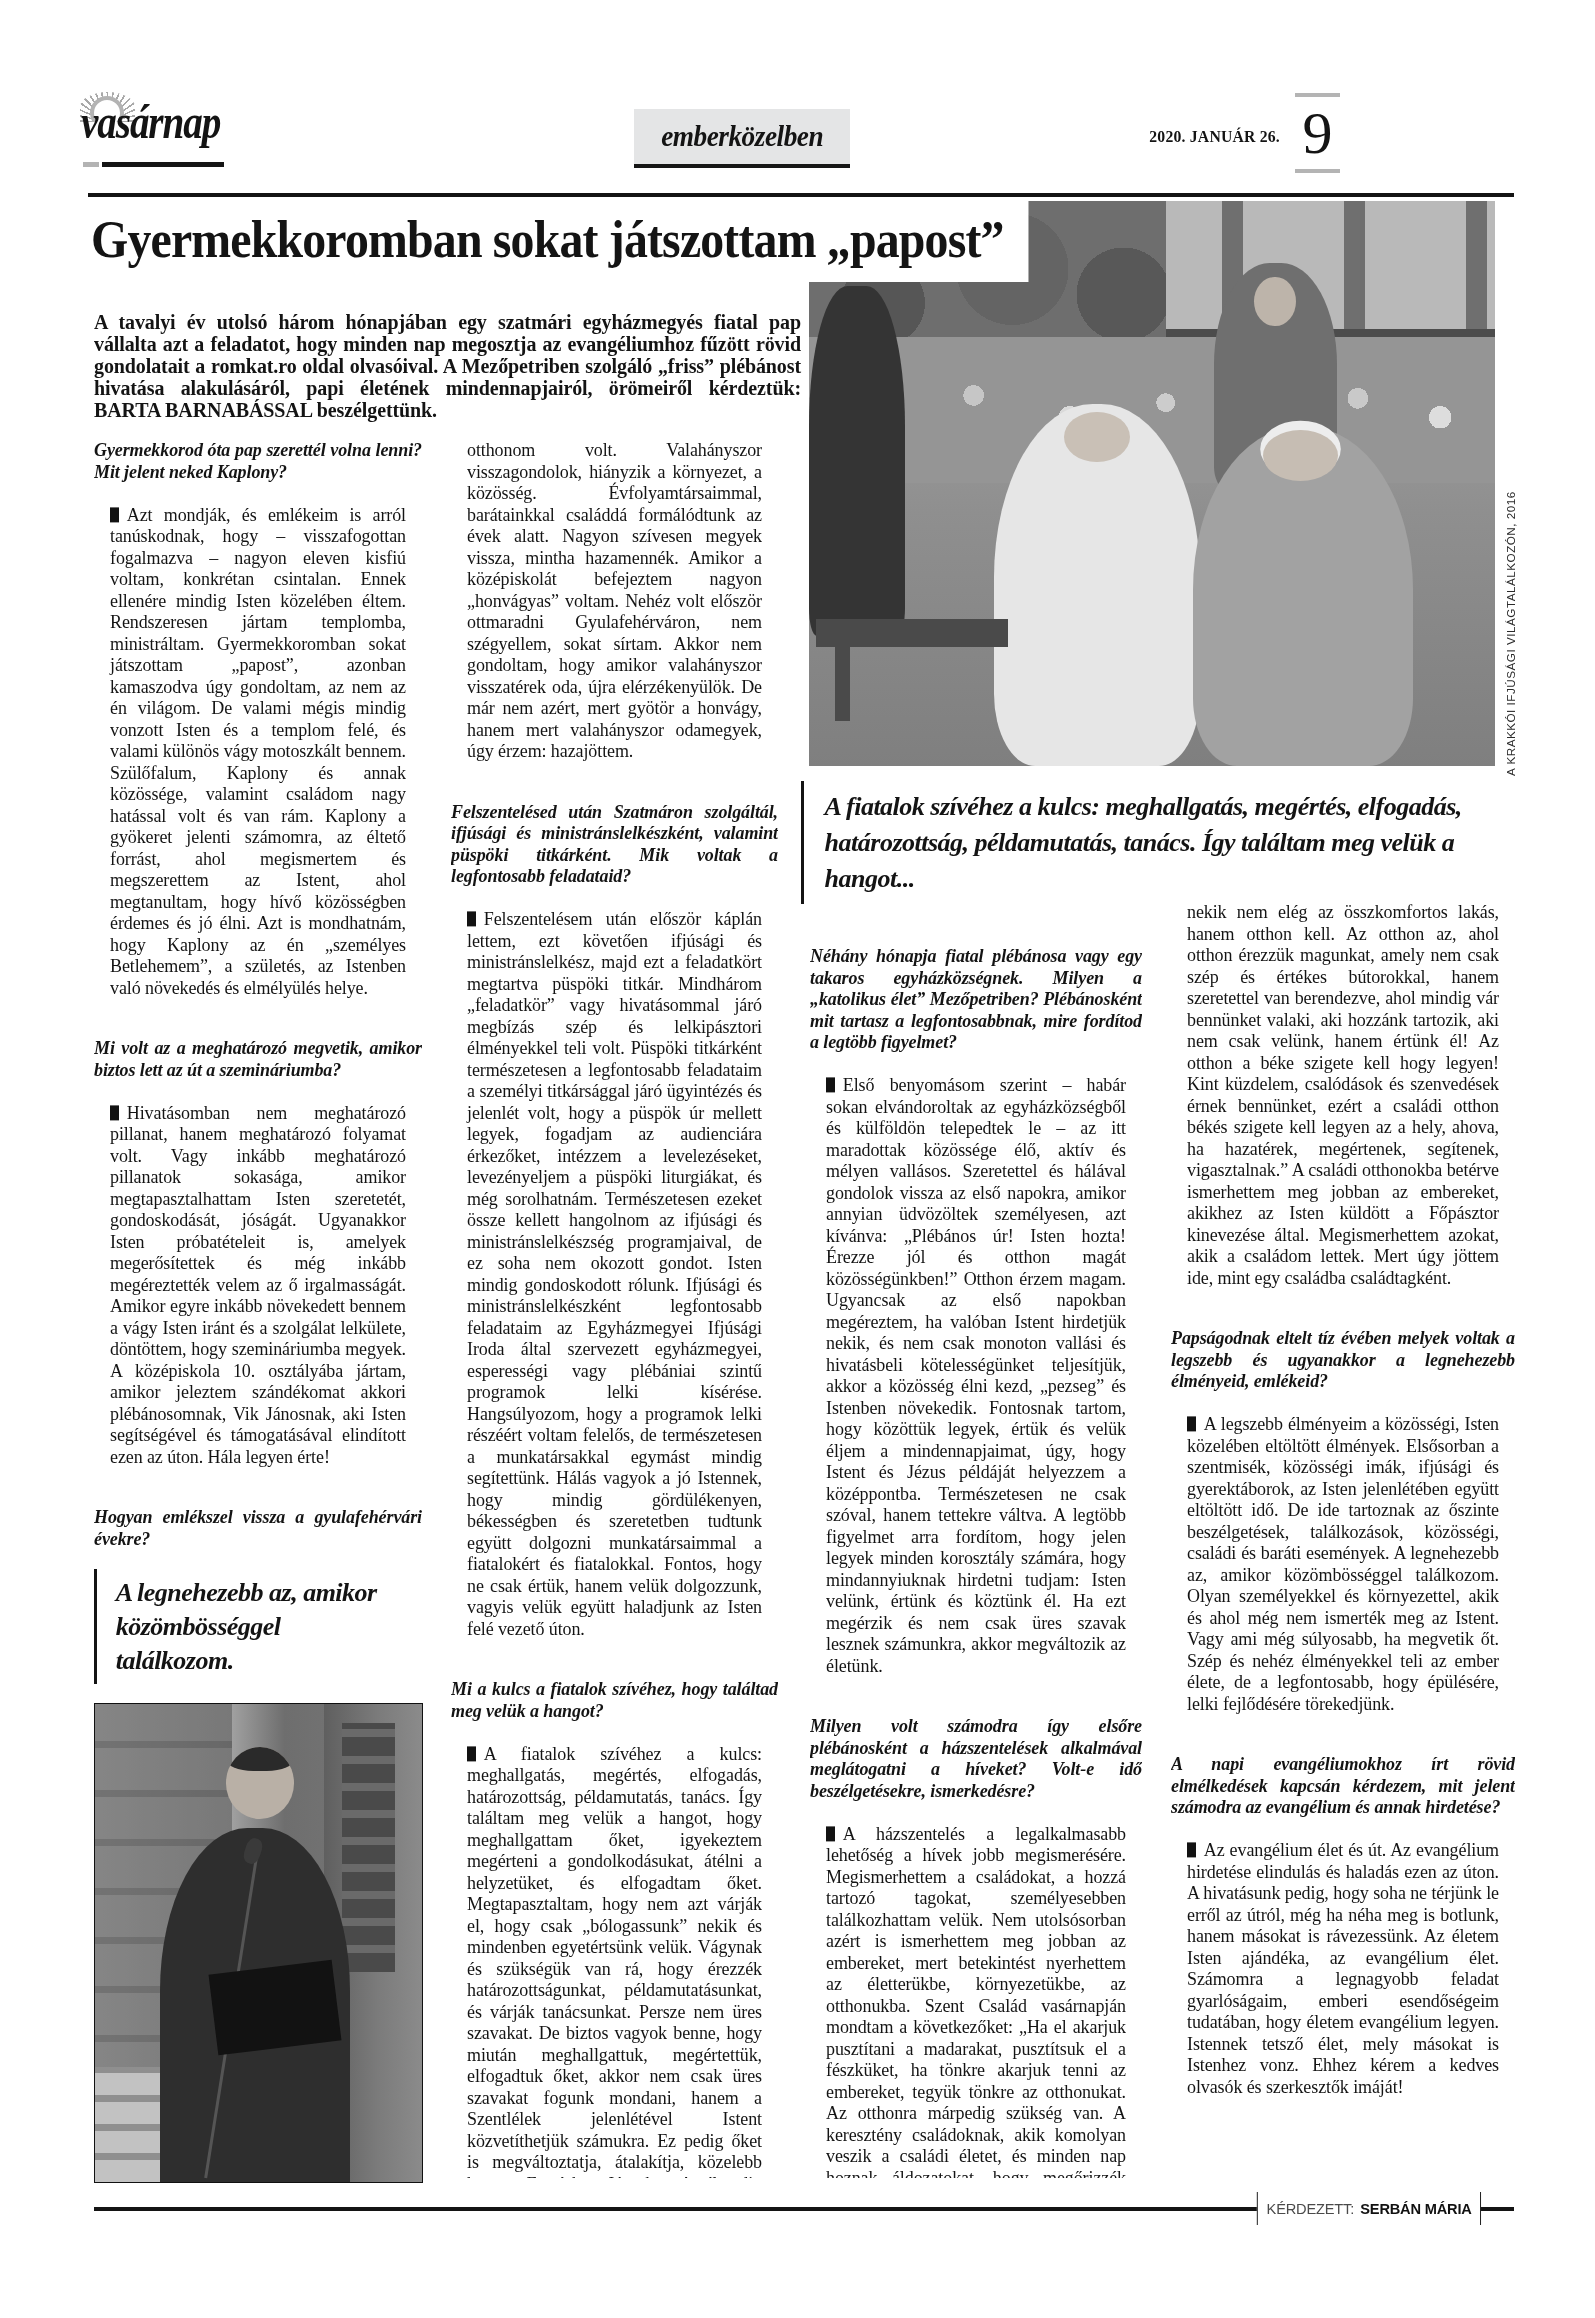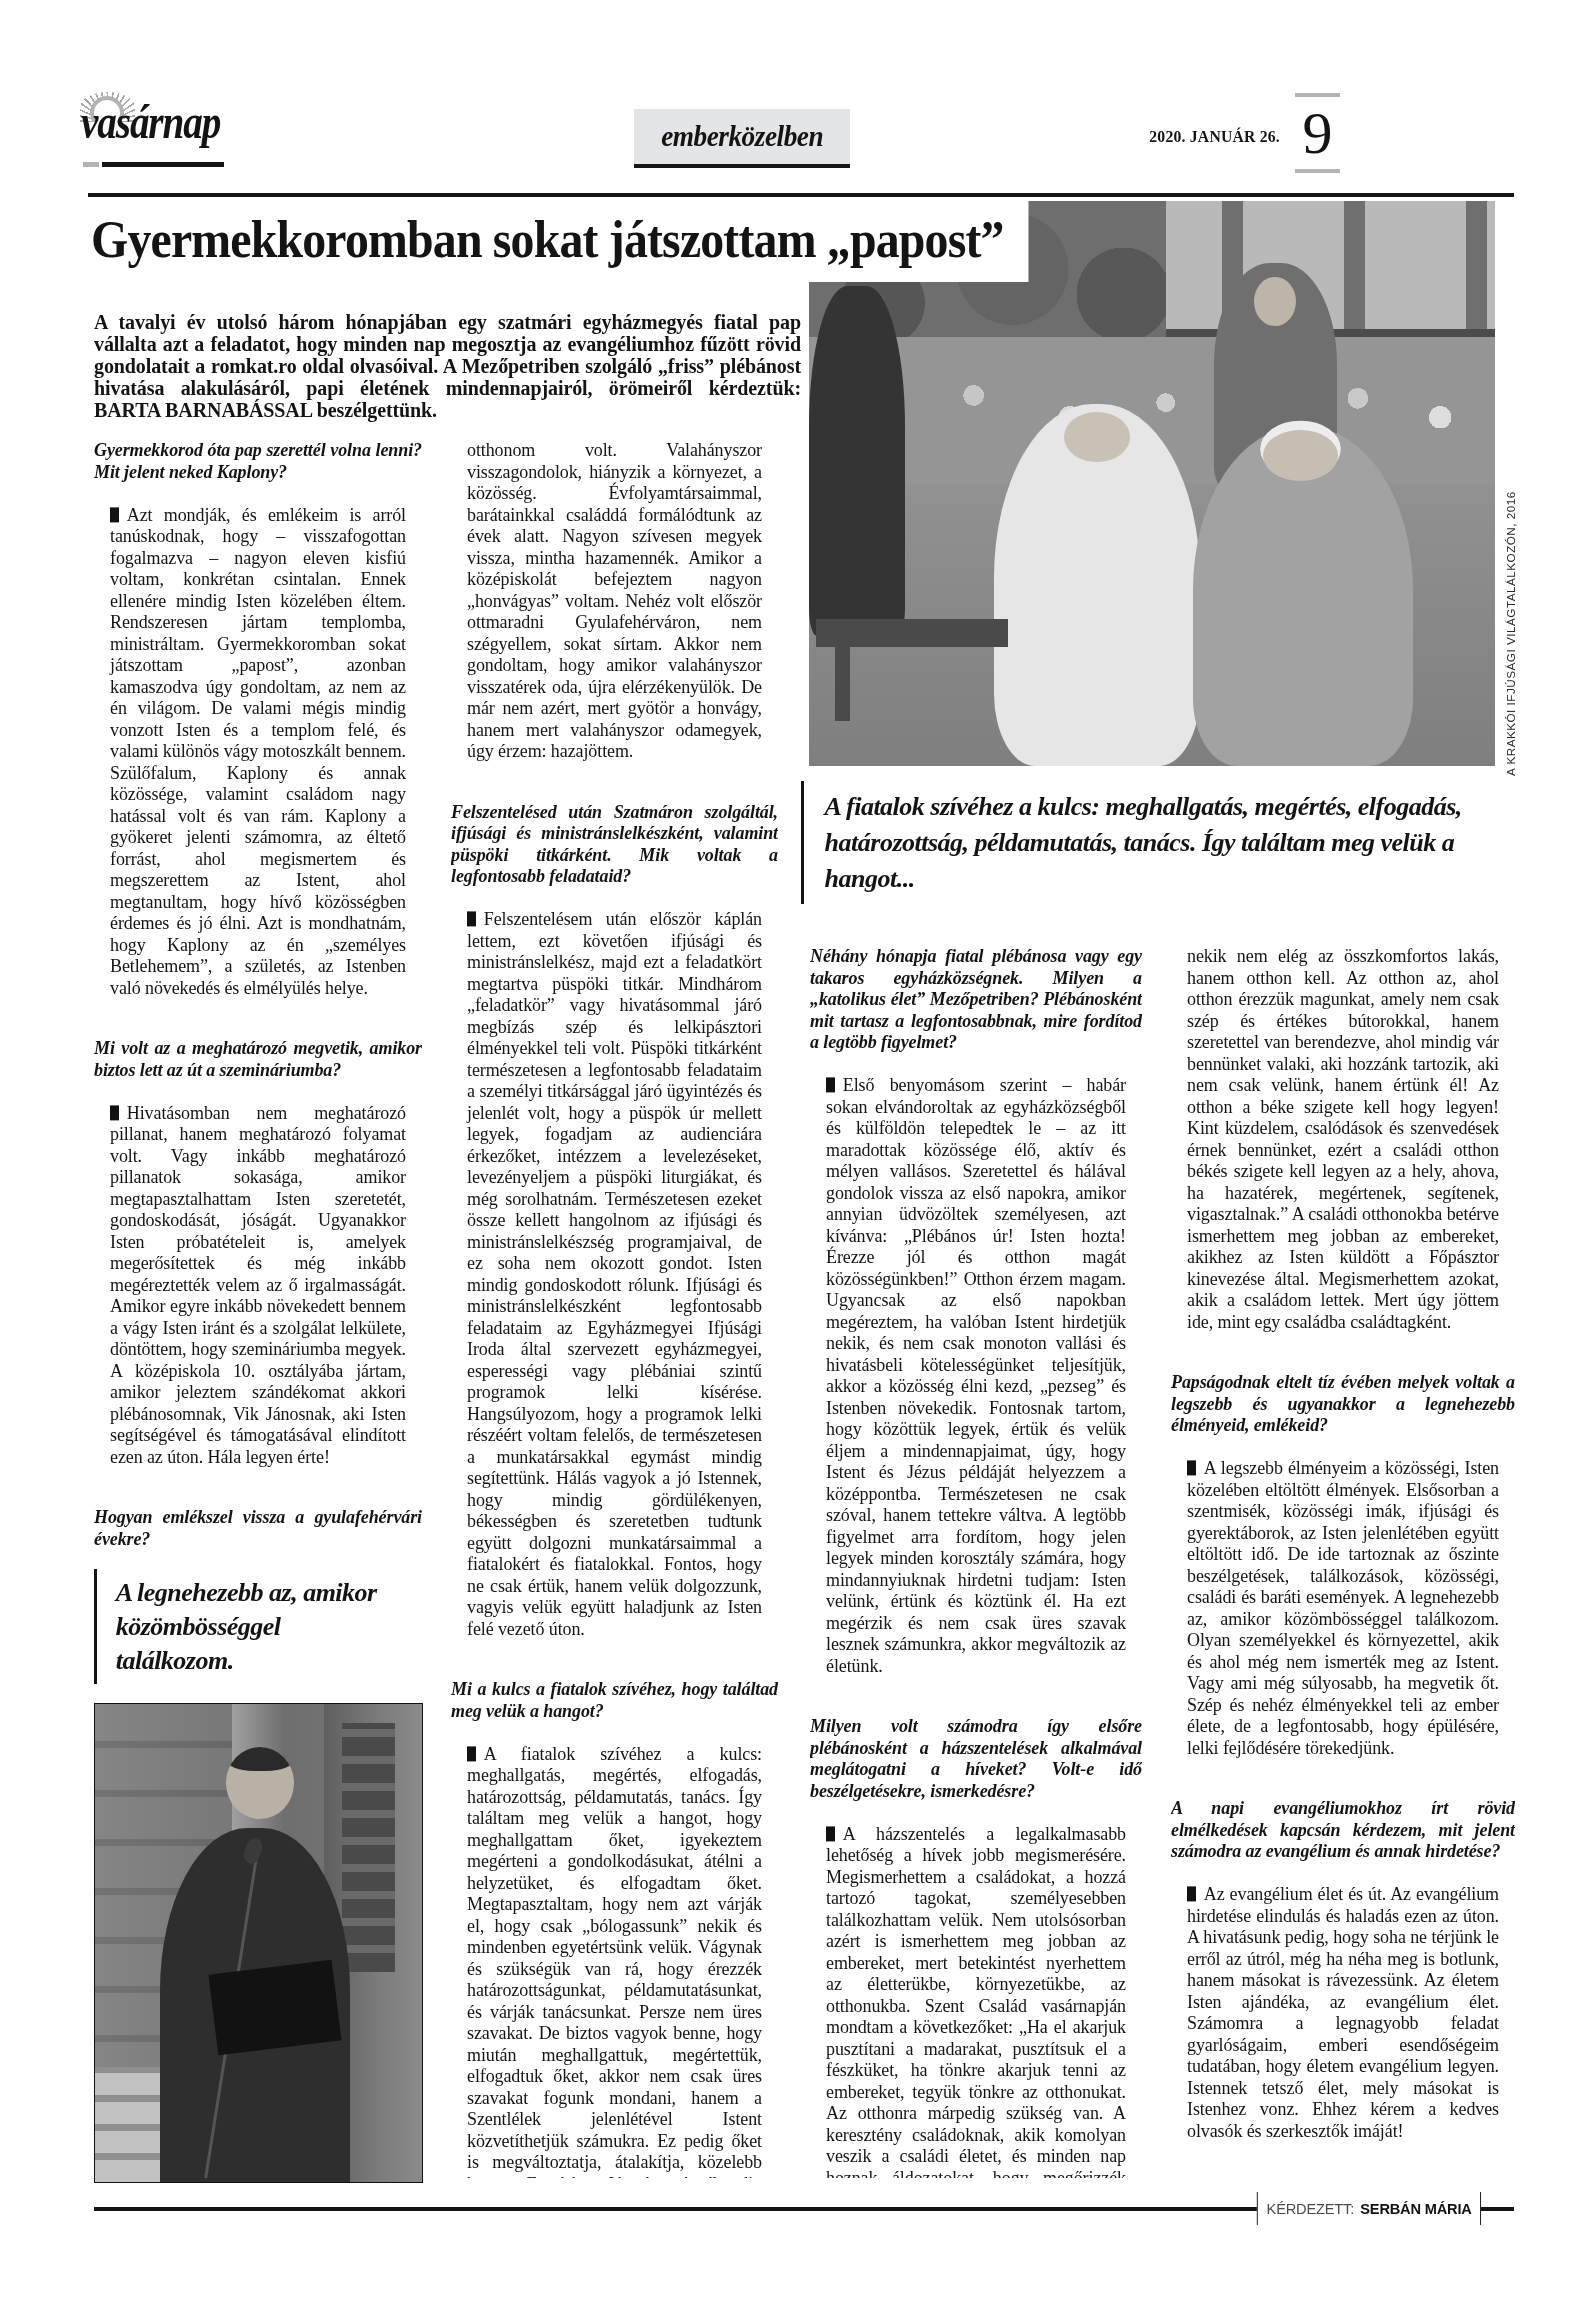--- a/index.html
+++ b/index.html
@@ -100,21 +100,21 @@
   .col{position:absolute;overflow:hidden;font-size:18px;line-height:21.5px;text-align:justify;letter-spacing:-0.1px;}
   .col p{margin:16px;}
   .col p.q{font-weight:700;font-style:italic;margin:39px 0 21.5px;}
   .col p.q:first-child{margin-top:16px;}
   .col p.a::before{content:"";display:inline-block;width:9.3px;height:15px;background:#121212;
                    margin-right:7.5px;transform:translateY(1.4px);}
   .col p.a.cont::before{content:none;}
   #col1{left:94px;top:424px;width:328px;height:1140px;}
   #col2{left:451px;top:424px;width:327px;height:1754px;}
   #col3{left:810px;top:930px;width:332px;height:1248px;}
-  #col4{left:1171px;top:930px;width:344px;height:1248px;}
+  #col4{left:1171px;top:886px;width:344px;height:1248px;}
 
   
   .footer-rule{position:absolute;left:94px;top:2207px;width:1420px;height:3.7px;background:#141414;}
   .footer-credit{position:absolute;left:1245px;top:2192px;height:33px;background:#ffffff;z-index:2;
             display:flex;align-items:center;gap:6.5px;padding:0 9.3px;
             border-left:1.9px solid #141414;border-right:1.9px solid #141414;
             font-family:"Liberation Sans","DejaVu Sans",sans-serif;font-size:15.4px;white-space:nowrap;
             transform:scaleX(.95);transform-origin:100% 0;}
   .footer-credit .lbl{color:#4a4a4a;letter-spacing:-0.2px;}
   .footer-credit .nm{font-weight:700;color:#111;letter-spacing:-0.2px;}

